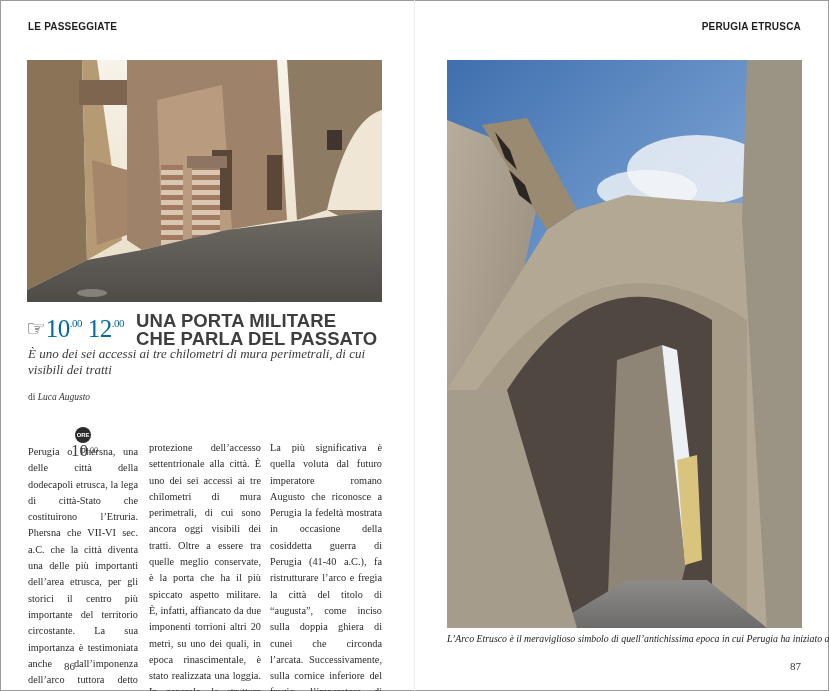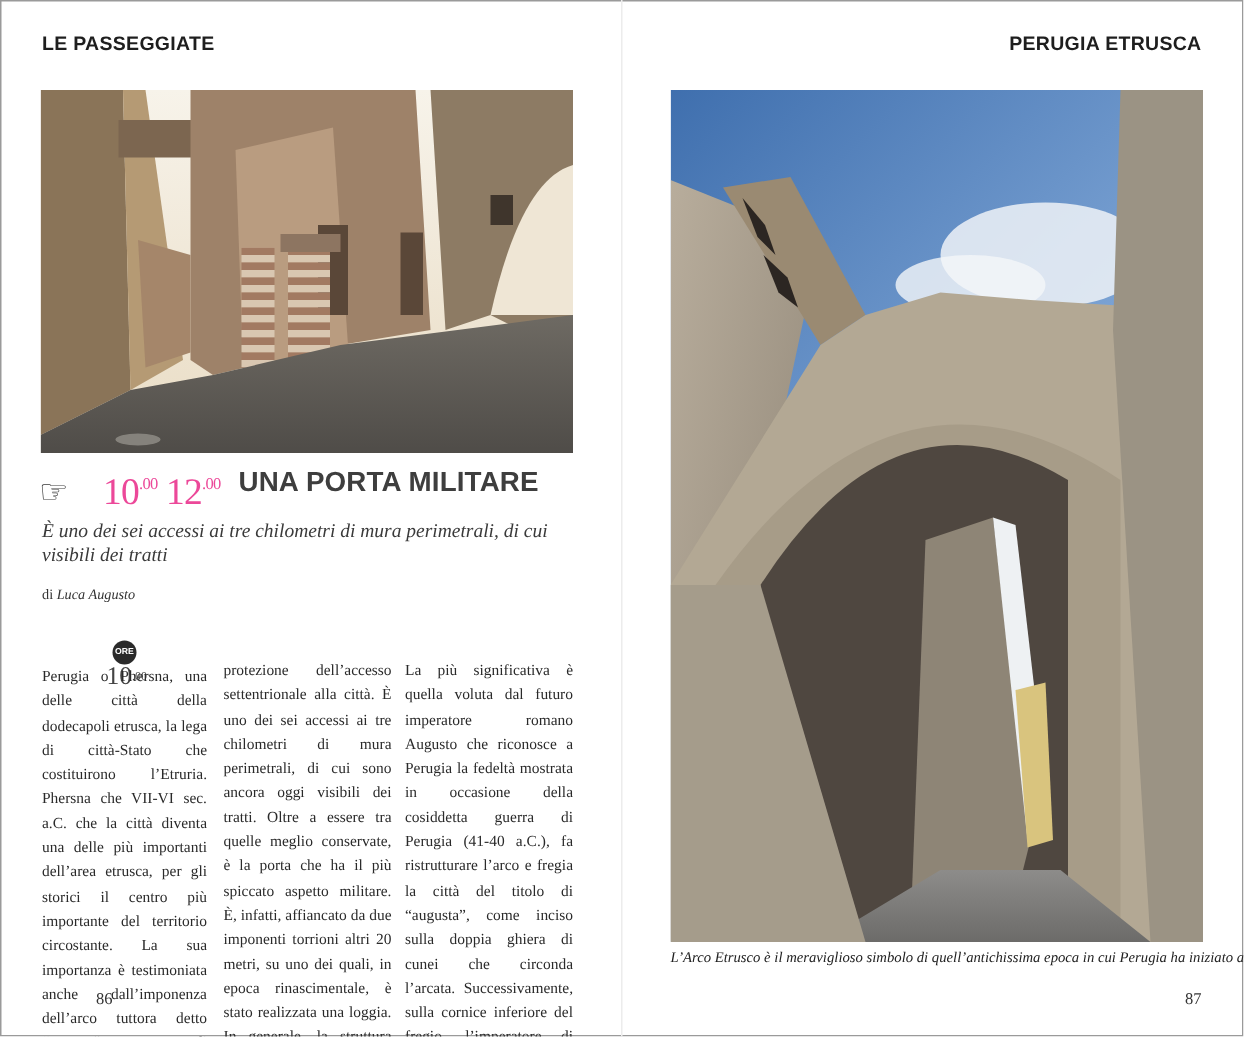--- a/index.html
+++ b/index.html
@@ -1,27 +1,27 @@
 <!DOCTYPE html>
 <html><head>
 <meta charset="utf-8">
 <style>
   html, body { margin:0; padding:0; }
   body { width:829px; height:691px; background:#ffffff; position:relative; overflow:hidden; font-family:"Liberation Serif", serif; color:#2a2a2a; }
   .frame { position:absolute; left:0; top:0; width:827px; height:689px; border:1px solid #9a9a9a; }
   .spine { position:absolute; left:414px; top:0; width:1px; height:691px; background:#ececec; }
-  .running-head { position:absolute; top:21px; font-family:"Liberation Sans", sans-serif; font-size:13px; letter-spacing:0.2px; color:#1e1e1e; }
+  .running-head { position:absolute; top:21px; font-family:"Liberation Sans", sans-serif; font-size:10px; letter-spacing:0.2px; color:#1e1e1e; }
   .rh-left { left:28px; font-weight:bold; }
   .rh-right { right:28px; font-weight:bold; }
   .photo { position:absolute; overflow:hidden; }
   .photo-left { left:27px; top:60px; width:355px; height:242px; }
   .photo-right { left:447px; top:60px; width:355px; height:568px; }
   .title-row { position:absolute; left:26px; top:312px; width:360px; height:40px; display:flex; align-items:flex-start; }
   .hand-icon { font-size:22px; line-height:24px; margin-top:5px; color:#3a3a3a; font-family:"DejaVu Sans", sans-serif; }
-  .times { font-family:"Liberation Serif", serif; font-size:25px; color:#ec4899; margin-left:23px; margin-top:3px; letter-spacing:-0.5px; white-space:nowrap; }
+  .times { font-family:"Liberation Serif", serif; font-size:25px; color:#0369a1; margin-left:0; margin-top:3px; letter-spacing:-0.5px; white-space:nowrap; }
   .times sup { font-size:11px; vertical-align:top; position:relative; top:2px; }
   .headline { font-family:"Liberation Sans", sans-serif; font-weight:bold; font-size:18.5px; line-height:18px; color:#3e3e3e; margin-left:12px; letter-spacing:0.1px; }
   .subtitle { position:absolute; left:28px; top:346px; width:360px; font-style:italic; font-size:13px; color:#3a3a3a; }
   .byline { position:absolute; left:28px; top:392px; font-size:9.5px; color:#333; }
   .byline i { font-style:italic; }
   .col { position:absolute; top:427px; font-size:10.3px; line-height:16.3px; color:#2a2a2a; text-align:justify; hyphens:manual; }
   .col1 { left:28px; width:110px; }
   .col2 { left:149px; width:112px; top:440px; }
   .col3 { left:270px; width:112px; top:440px; }
   .ore-row { display:flex; align-items:center; height:18px; margin-bottom:-1px;flex-direction:column; }
@@ -80,20 +80,21 @@
     <polygon points="0,230 60,200 115,190 200,170 355,150 355,242 0,242" fill="url(#groundL)"></polygon>
     <ellipse cx="65" cy="233" rx="15" ry="4" fill="#85827c"></ellipse>
   </svg>
 </div>
 
 <div class="title-row">
   <span class="hand-icon">☞</span>
   <span class="times"><span>10</span><sup>.00</sup>&nbsp;<span>12</span><sup>.00</sup></span>
   <div class="headline">
     <div>UNA PORTA MILITARE</div>
+    <div>CHE PARLA DEL PASSATO</div>
   </div>
 </div>
 
 <div class="subtitle">È uno dei sei accessi ai tre chilometri di mura perimetrali, di cui visibili dei tratti</div>
 
 <div class="byline"><span>di </span><i>Luca Augusto</i></div>
 
 <div class="col col1">
   <div class="ore-row">
     <span class="ore-badge">ORE</span>

